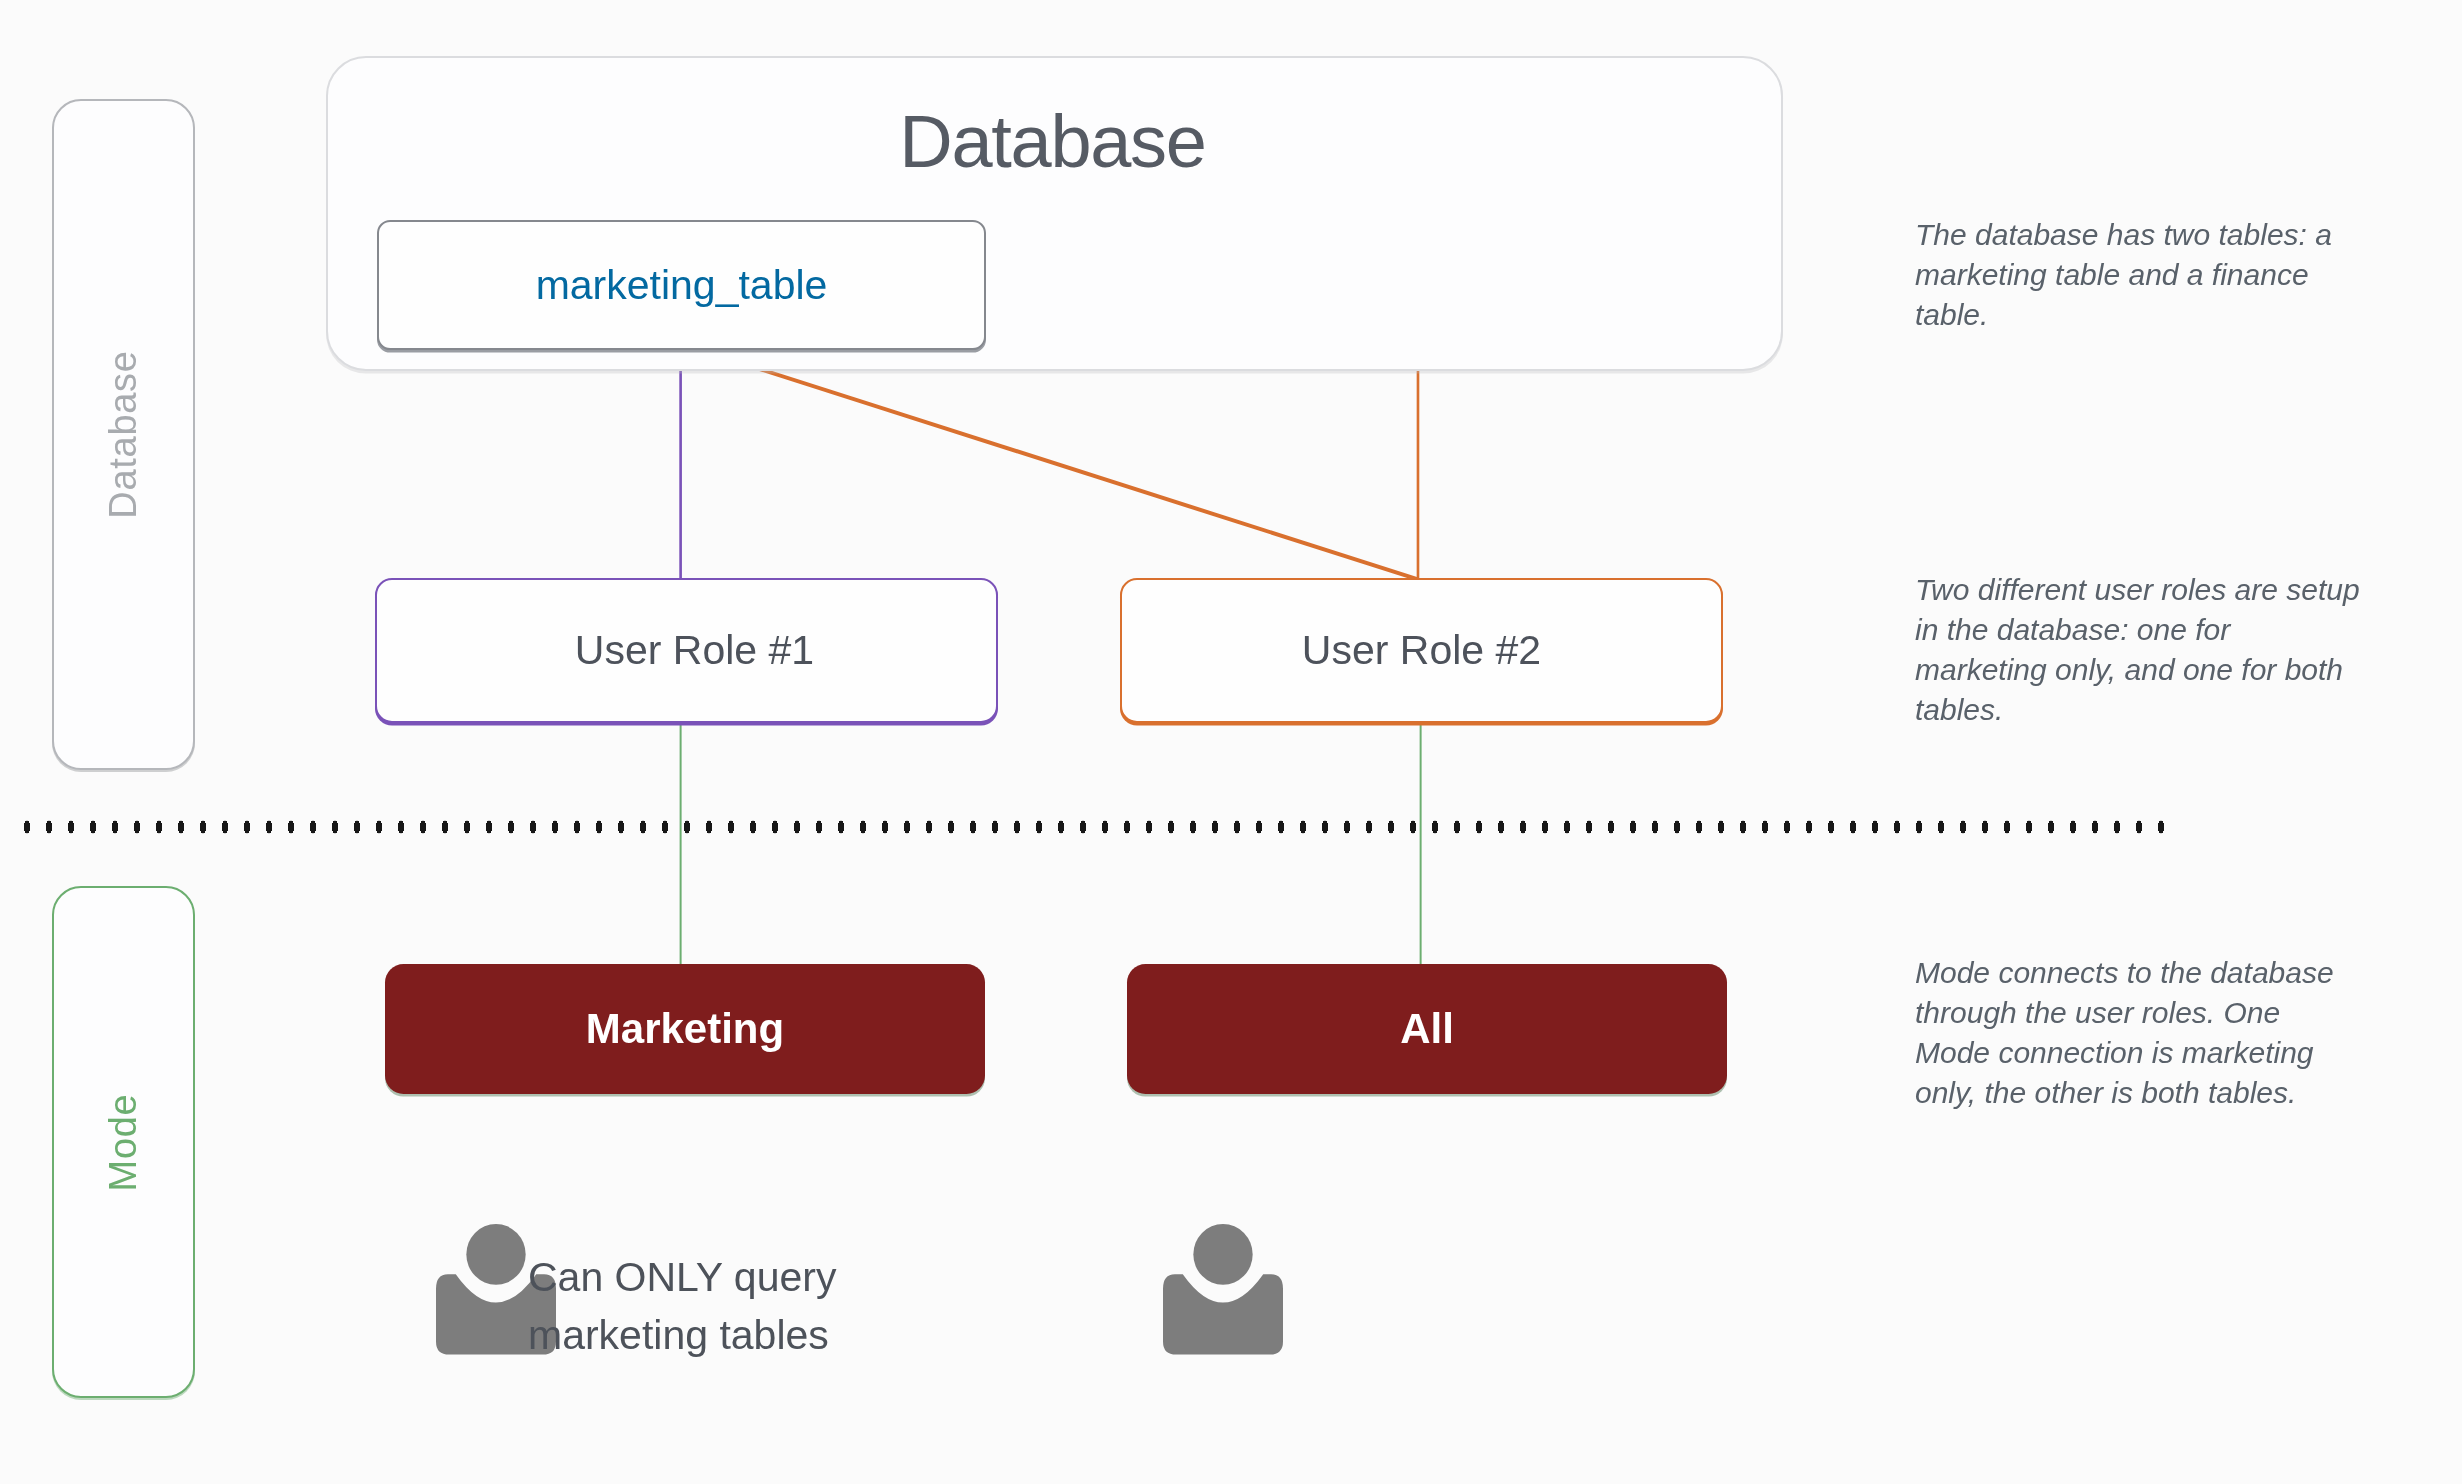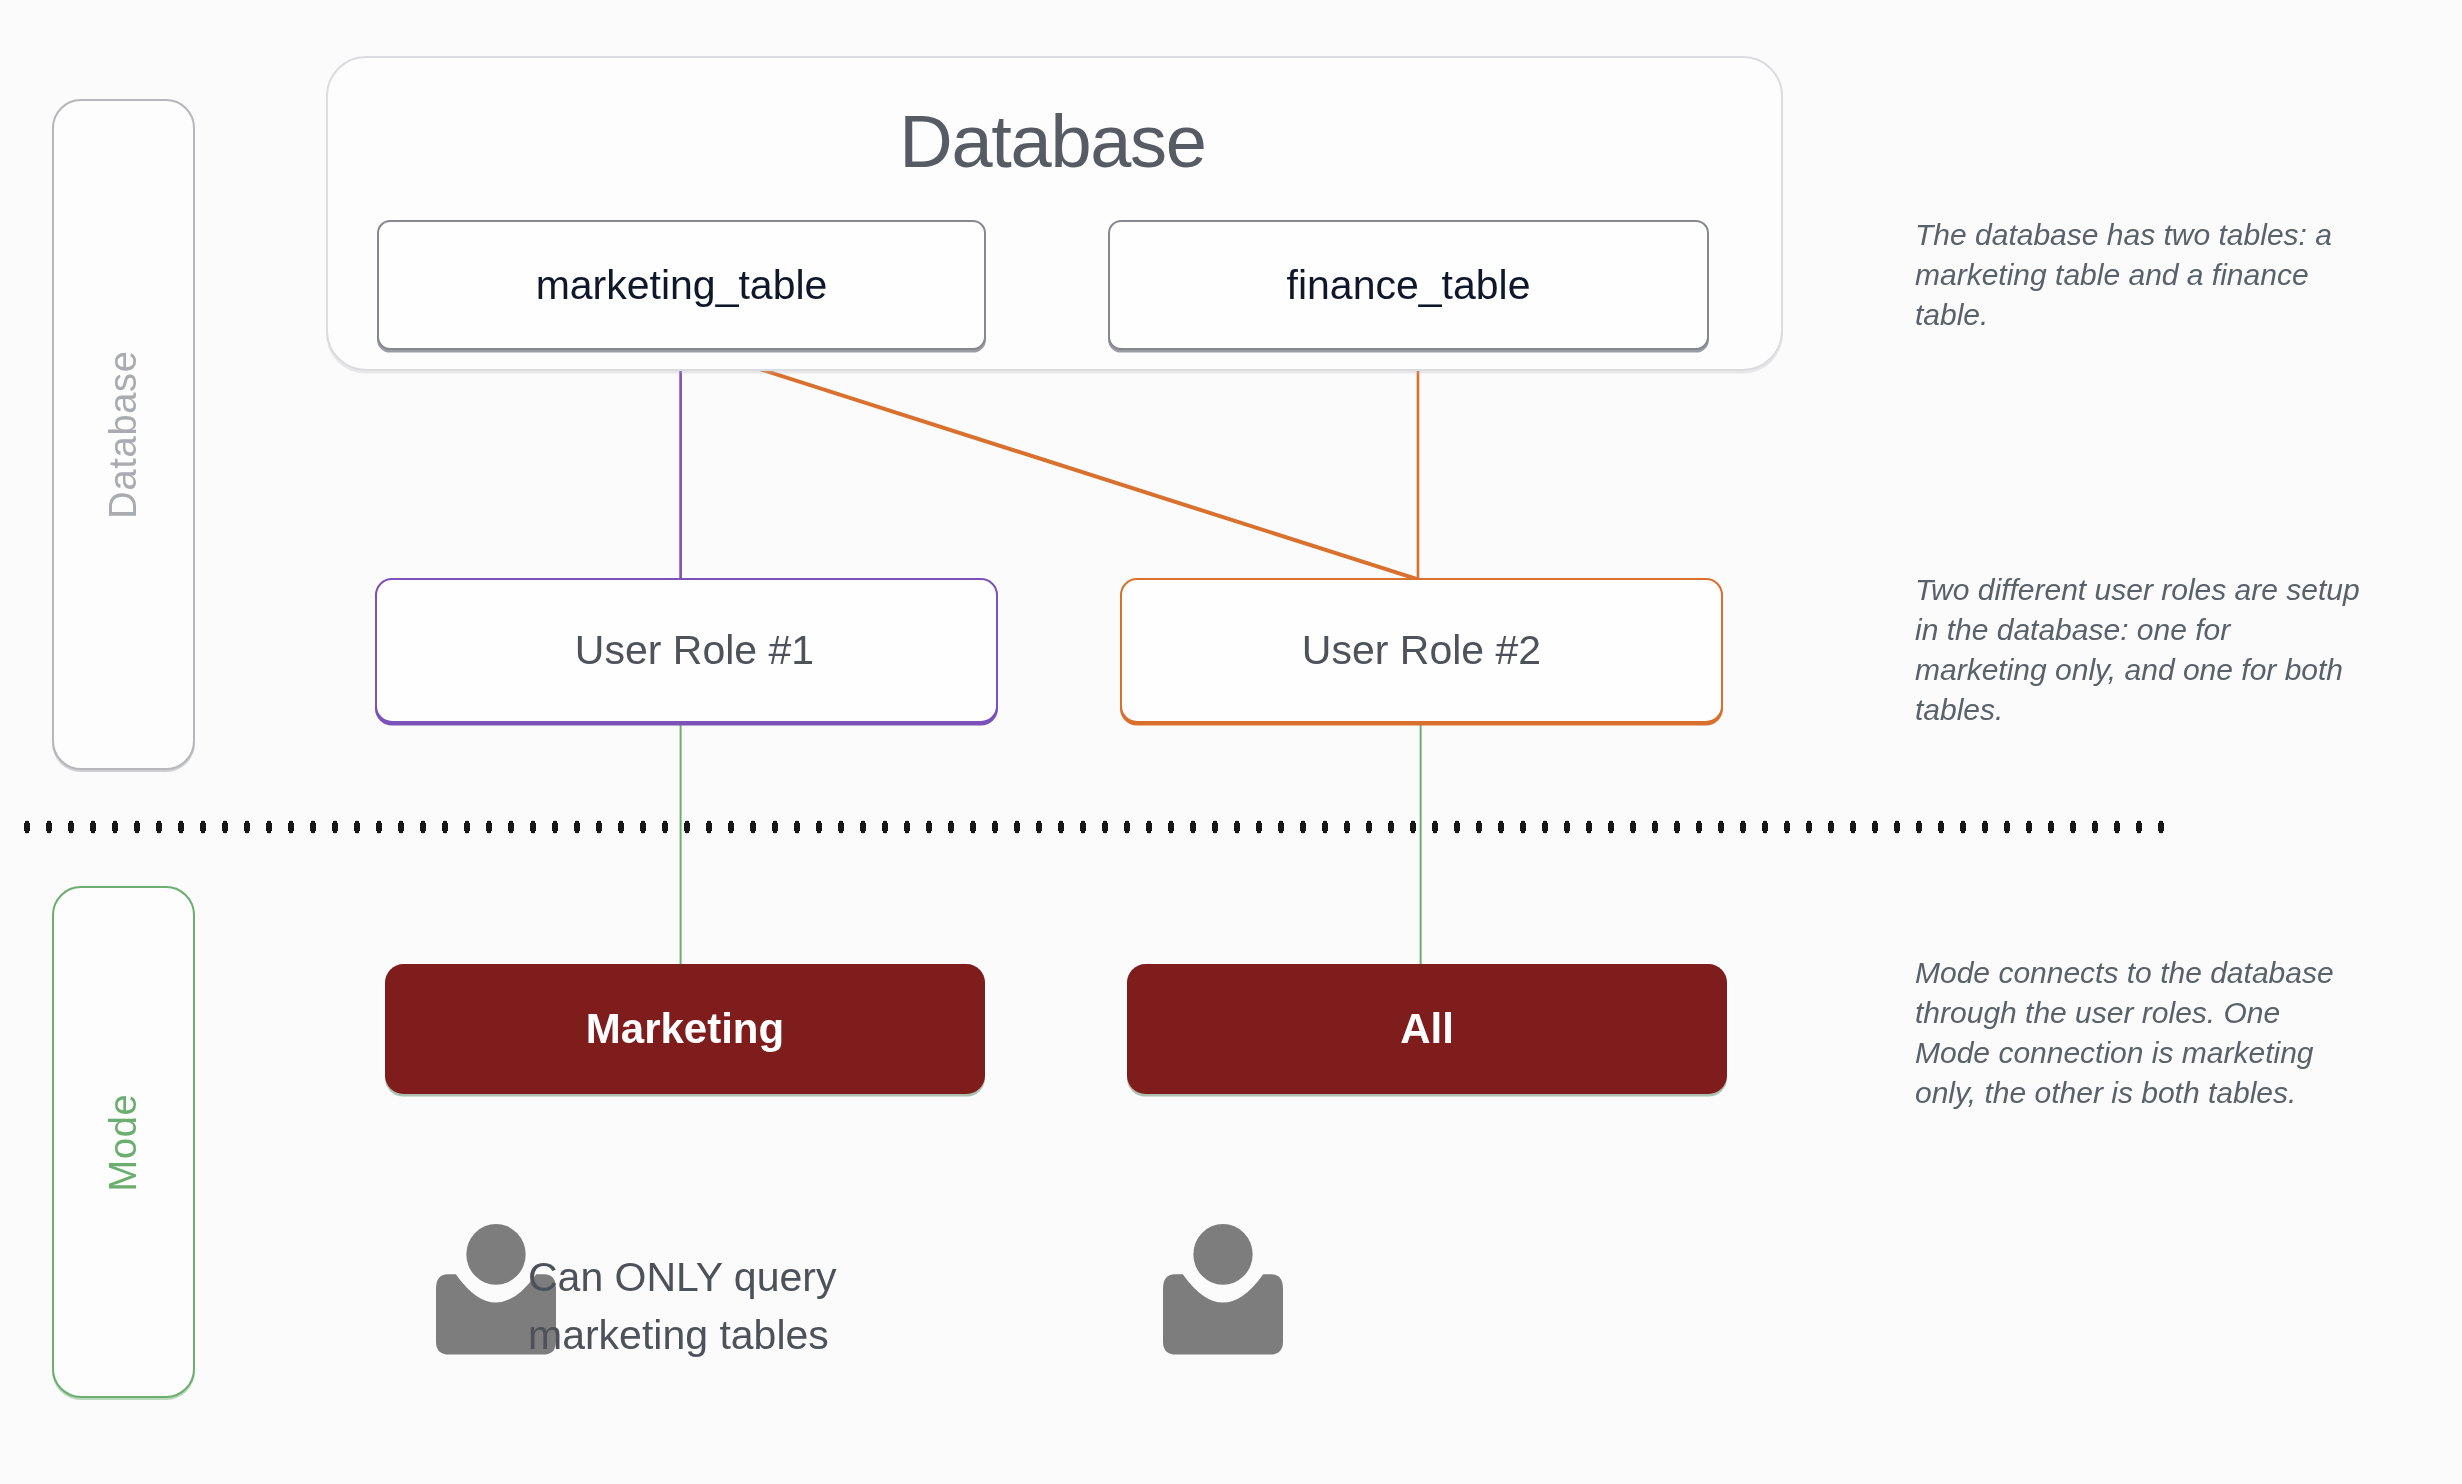--- a/index.html
+++ b/index.html
@@ -61,21 +61,21 @@
     top: 220px;
     height: 126px;
     border: 2.6px solid #85888e;
     border-radius: 13.2px;
     background: #fefefe;
     box-shadow: 0 2.6px 0 #9a9da3;
     display: flex;
     align-items: center;
     justify-content: center;
     font-size: 41px;
-    color: #0f172a;
+    color: #0369a1;
   }
   .table-box.marketing { left: 377px;  width: 605px; }
   .table-box.finance   { left: 1108px; width: 597px; }
 
   
   .role-box {
     position: absolute;
     top: 578px;
     height: 141px;
     border-radius: 17px;
@@ -181,23 +181,20 @@
 
   <div class="side-box green" style="top:886px;height:508px;">
     <span class="side-label green">Mode</span>
   </div>
 
   <div class="db-container"></div>
   <div class="db-title">Database</div>
 
   <div class="table-box marketing">
     <span>marketing_table</span>
-  </div>
-  <div class="table-box finance">
-    <span>finance_table</span>
   </div>
 
   <div class="role-box purple">
     <span>User Role #1</span>
   </div>
   <div class="role-box orange">
     <span>User Role #2</span>
   </div>
 
   <div class="dotted-divider"></div>

